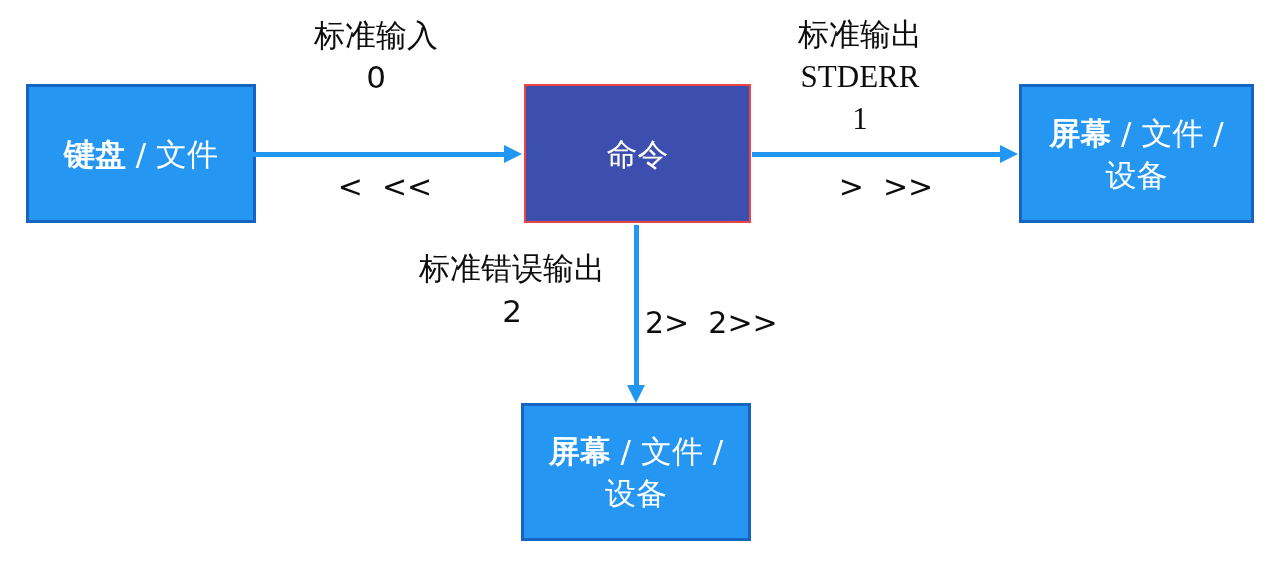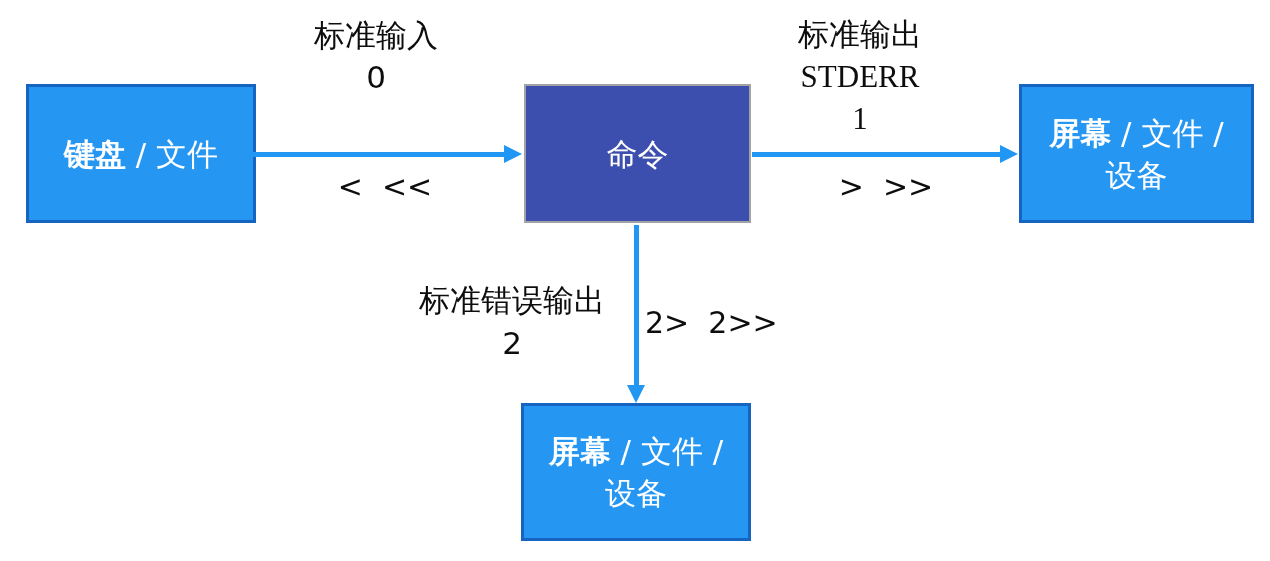--- a/index.html
+++ b/index.html
@@ -26,21 +26,21 @@
     font-size: 31px;
     line-height: 42px;
     box-sizing: border-box;
   }
   .node.light {
     background: #2597f3;
     border: 3px solid #1565c0;
   }
   .node.dark {
     background: #3c4fae;
-    border: 2px solid #a3a3a3;
+    border: 2px solid #ef4444;
   }
   .node .seg-bold { font-weight: 700; }
   .node .seg-rest { font-weight: 400; white-space: pre; }
   .node .line { display: block; }
   #node-input   { left: 18px;   top: 84px;  width: 230px; height: 139px; margin-left: 8px; }
   #node-command { left: 524px;  top: 84px;  width: 227px; height: 139px; }
   #node-stdout  { left: 1019px; top: 84px;  width: 235px; height: 139px; }
   #node-stderr  { left: 521px;  top: 403px; width: 230px; height: 138px; }
 
   
@@ -82,21 +82,21 @@
     color: #0d0d0d;
     font-size: 30px;
     line-height: 34px;
     text-align: center;
     white-space: pre;
   }
   #label-stdin  { left: 276px; top: 14px;  width: 200px; }
   #ops-stdin    { left: 285px; top: 170px; width: 200px; }
   #label-stdout { left: 760px; top: 14px;  width: 200px; font-family: Liberation Serif, serif; }
   #ops-stdout   { left: 786px; top: 170px; width: 200px; }
-  #label-stderr { left: 392px; top: 247px; width: 240px; line-height: 43px; margin-top: 32px; }
+  #label-stderr { left: 392px; top: 247px; width: 240px; line-height: 43px; }
   #ops-stderr   { left: 645px; top: 306px; width: 130px; }
 </style>
 </head>
 <body>
 
 <div class="canvas">
 
   <div class="node light" id="node-input">
     <span><span class="seg-bold">键盘</span><span class="seg-rest"> / 文件</span></span>
   </div>

